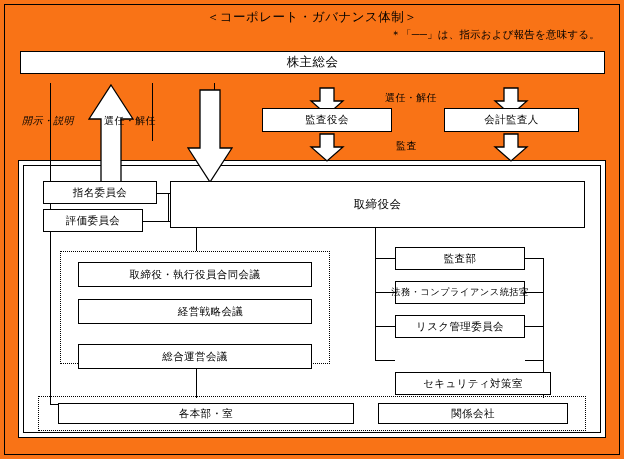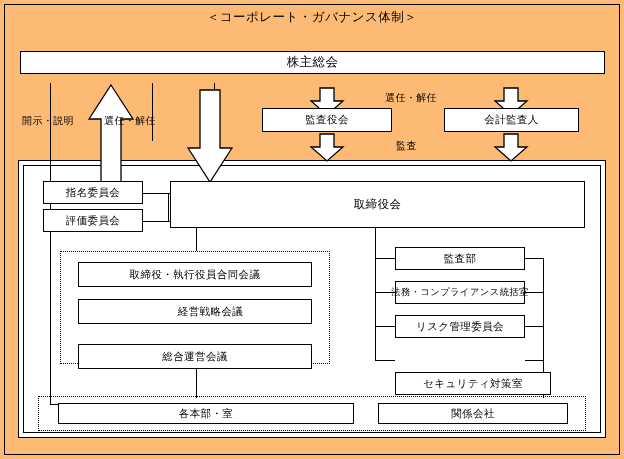--- a/index.html
+++ b/index.html
@@ -10,21 +10,21 @@
   }
   body {
     font-family: "Liberation Serif", "DejaVu Serif", serif;
     color: #000000;
   }
 
   #canvas {
     position: relative;
     width: 624px;
     height: 459px;
-    background: #fdba74;
+    background: #f97316;
     overflow: hidden;
   }
 
   
   .abs { position: absolute; box-sizing: border-box; }
 
   
   .outer-frame {
     left: 4px; top: 4px;
     width: 616px; height: 451px;
@@ -113,20 +113,21 @@
   }
 </style>
 </head>
 <body>
 
 <div id="canvas">
 
   <div class="abs outer-frame"></div>
 
   <div class="abs title">＜コーポレート・ガバナンス体制＞</div>
+  <div class="abs note">＊「──」は、指示および報告を意味する。</div>
 
   <div class="abs box big" style="left:20px; top:51px; width:585px; height:23px;">株主総会</div>
 
   <div class="abs company-outer" style="left:18px; top:160px; width:588px; height:278px;"></div>
   <div class="abs company-inner" style="left:23px; top:165px; width:578px; height:268px;"></div>
 
   <div class="abs line v" style="left:50px; top:83px; height:322px;"></div>
   <div class="abs line h" style="left:50px; top:404px; width:20px;"></div>
 
   <div class="abs line v" style="left:152px; top:83px; height:58px;"></div>
@@ -185,33 +186,33 @@
       <polygon points="10,0 24,0 24,13 33,13 17,27 1,13 10,13"></polygon>
     </svg>
   </div>
 
   <div class="abs arrow" style="left:494px; top:134px;">
     <svg width="34" height="28" viewBox="0 0 34 28">
       <polygon points="10,0 24,0 24,13 33,13 17,27 1,13 10,13"></polygon>
     </svg>
   </div>
 
-  <div class="abs elabel" style="left:22px; top:114px;">開示・説明</div>
+  <div class="abs elabel" style="left:22px; top:114px;font-style:italic;">開示・説明</div>
 
   <div class="abs elabel" style="left:104px; top:114px;">選任・解任</div>
 
   <div class="abs elabel" style="left:385px; top:91px;">選任・解任</div>
 
   <div class="abs elabel" style="left:396px; top:139px;">監査</div>
 
   <div class="abs box thick" style="left:262px; top:108px; width:130px; height:24px;">監査役会</div>
 
   <div class="abs box thick" style="left:444px; top:108px; width:135px; height:24px;">会計監査人</div>
 
-  <div class="abs box thick" style="left:43px; top:181px; width:100px; height:23px;">指名委員会</div>
+  <div class="abs box thick" style="left:43px; top:181px; width:114px; height:23px;">指名委員会</div>
 
   <div class="abs box" style="left:170px; top:181px; width:415px; height:47px; font-size:11.5px;">取締役会</div>
 
   <div class="abs box thick" style="left:43px; top:209px; width:100px; height:23px;">評価委員会</div>
 
   <div class="abs dotted" style="left:60px; top:251px; width:270px; height:113px;"></div>
 
   <div class="abs box thick" style="left:78px; top:262px; width:234px; height:25px;">取締役・執行役員合同会議</div>
 
   <div class="abs box thick" style="left:78px; top:299px; width:234px; height:25px;padding-left:31px;">経営戦略会議</div>

